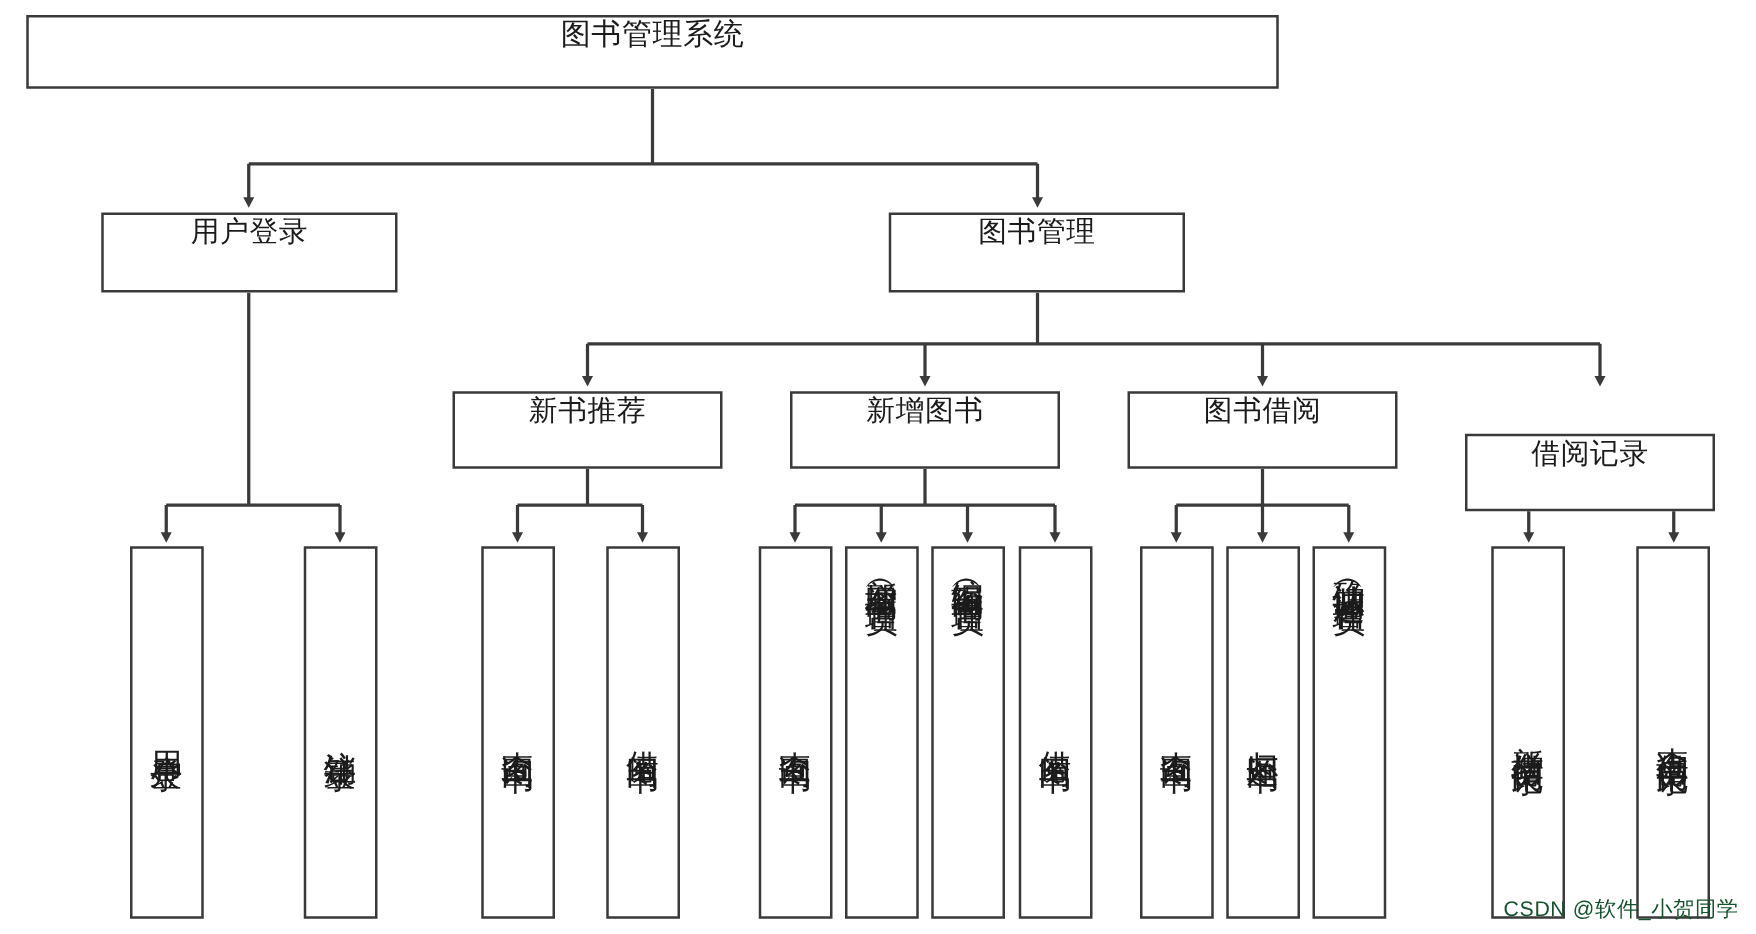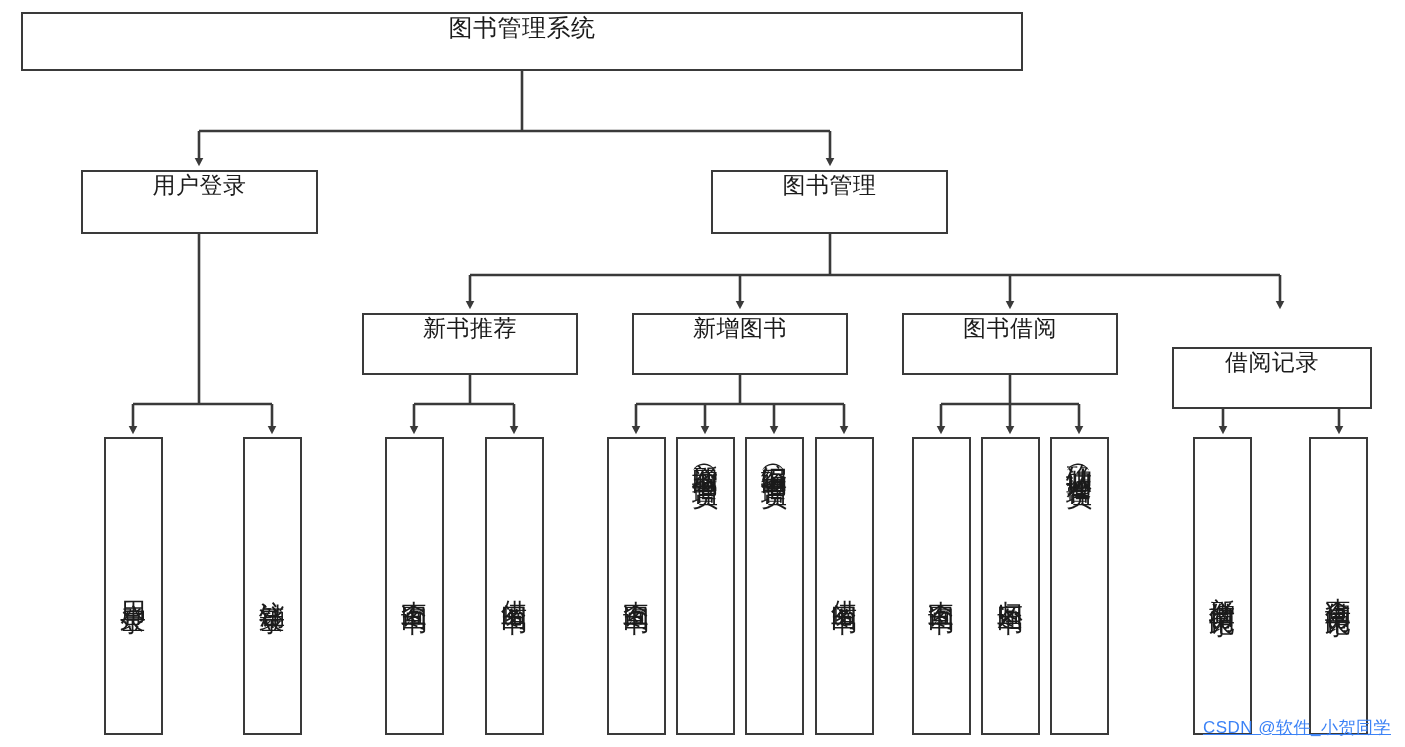--- a/index.html
+++ b/index.html
@@ -67,26 +67,25 @@
   }
   .node.vert.centered {
     align-items: center;
     padding-top: 0;
   }
   .watermark {
     position: absolute;
     right: 14px;
     bottom: 8px;
     font-size: 17px;
-    color: #3b82f6;
+    color: #14532d;
     letter-spacing: 0.5px;
     z-index: 5;
     white-space: nowrap;
     font-family: "Liberation Sans", "DejaVu Sans", sans-serif;
-    text-decoration: underline;
   }
 </style>
 </head>
 <body>
 
 <div id="canvas">
 
   <svg class="edges" viewBox="0 0 1405 747" xmlns="http://www.w3.org/2000/svg">
     <defs>
       <marker id="arrow" markerWidth="10" markerHeight="10" refX="4.2" refY="5" orient="auto" markerUnits="userSpaceOnUse">

